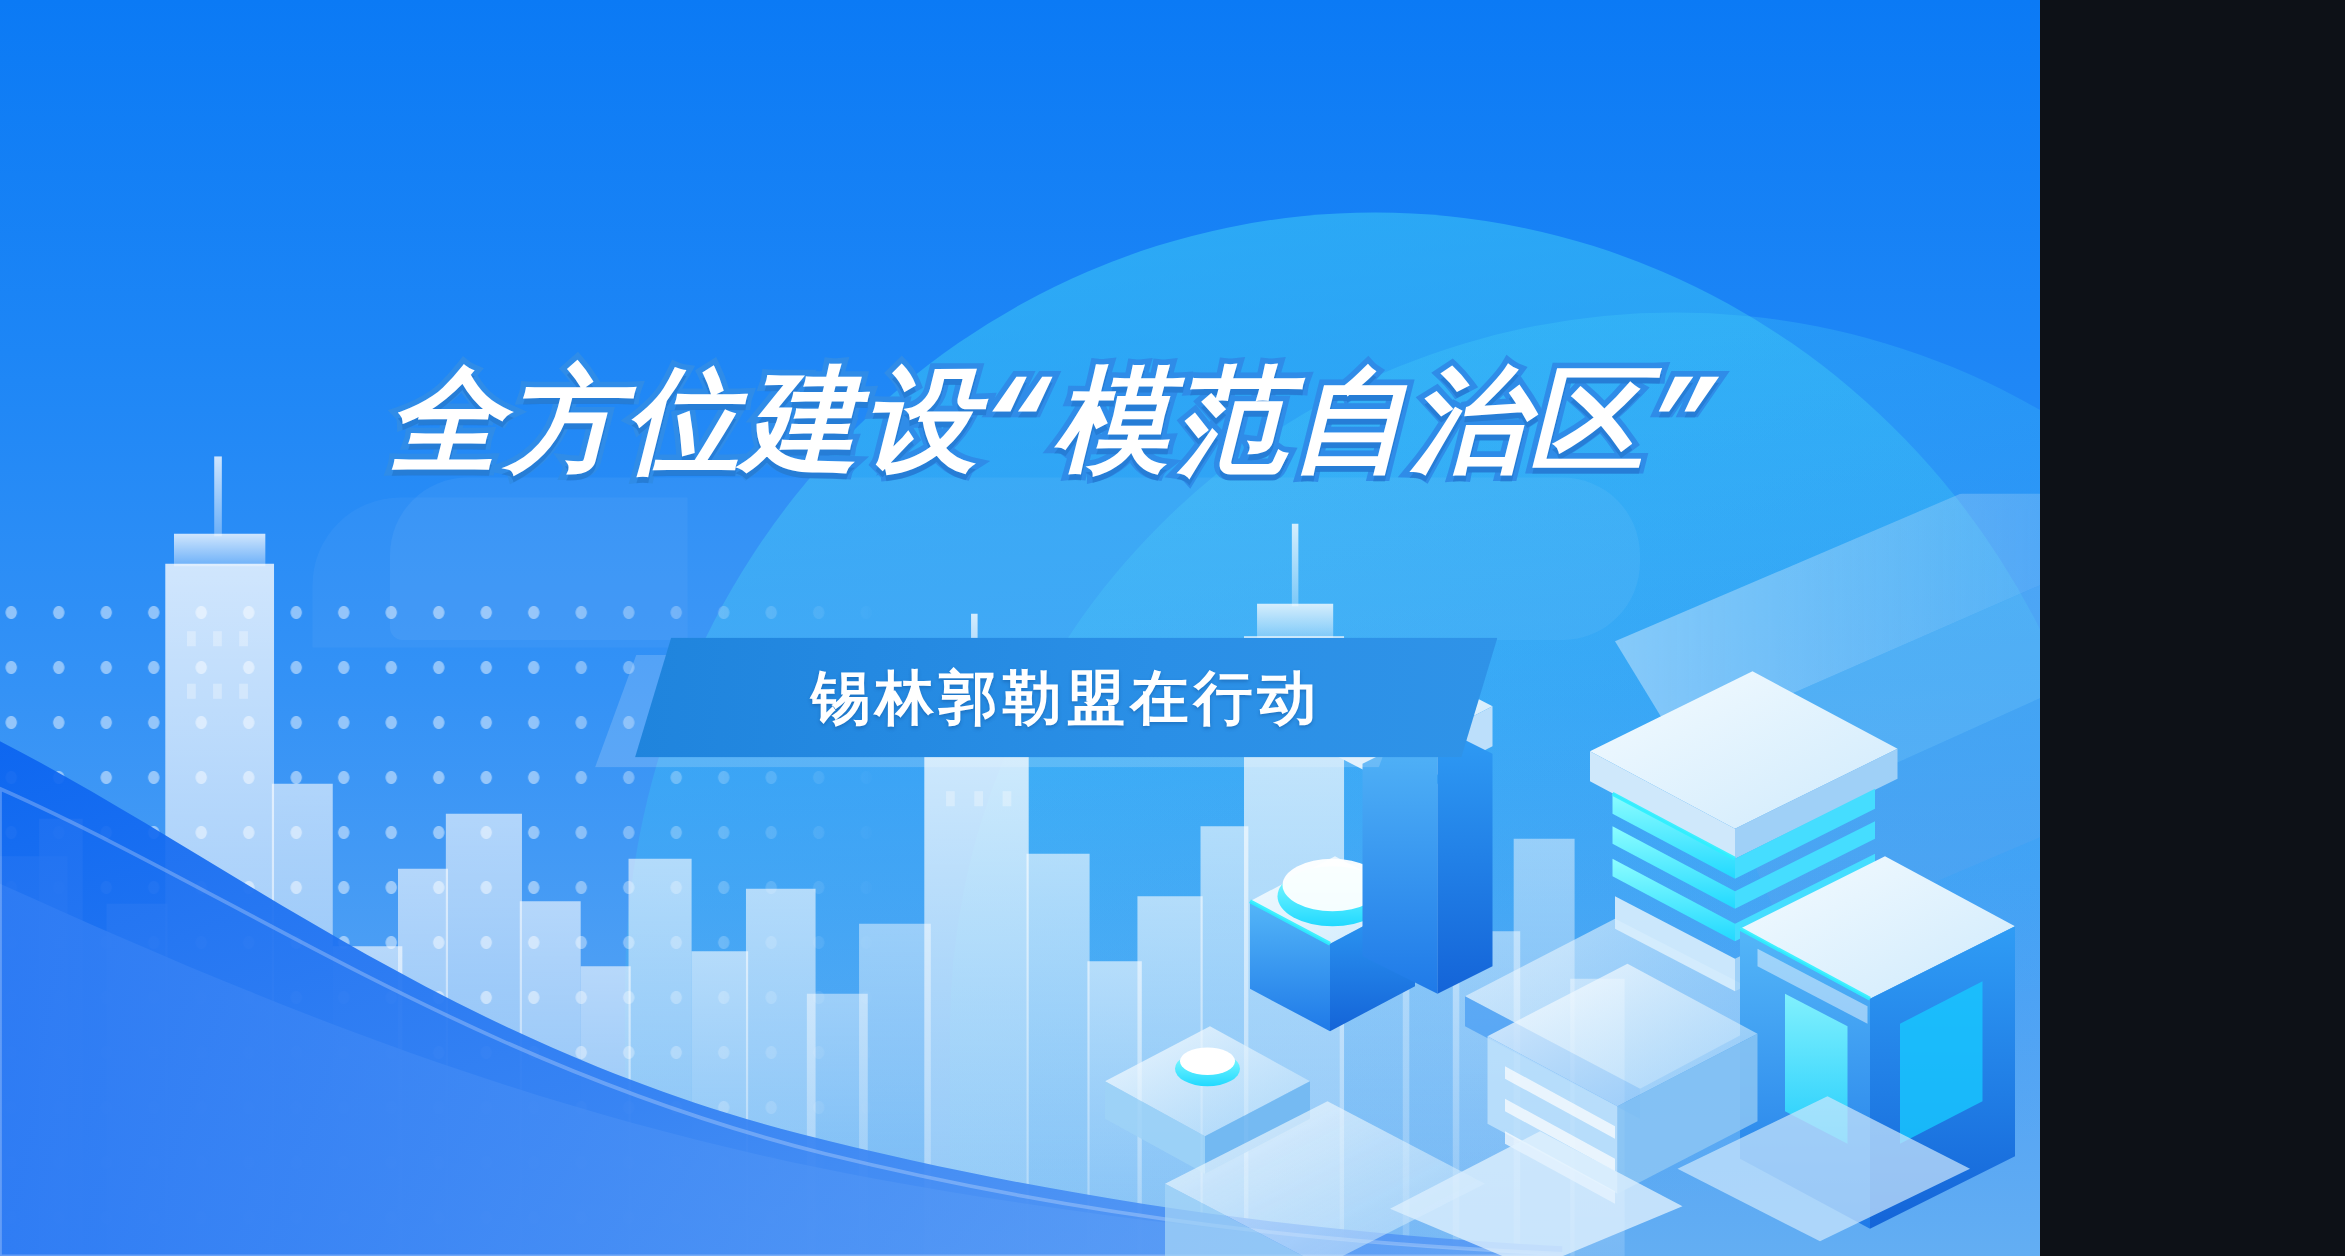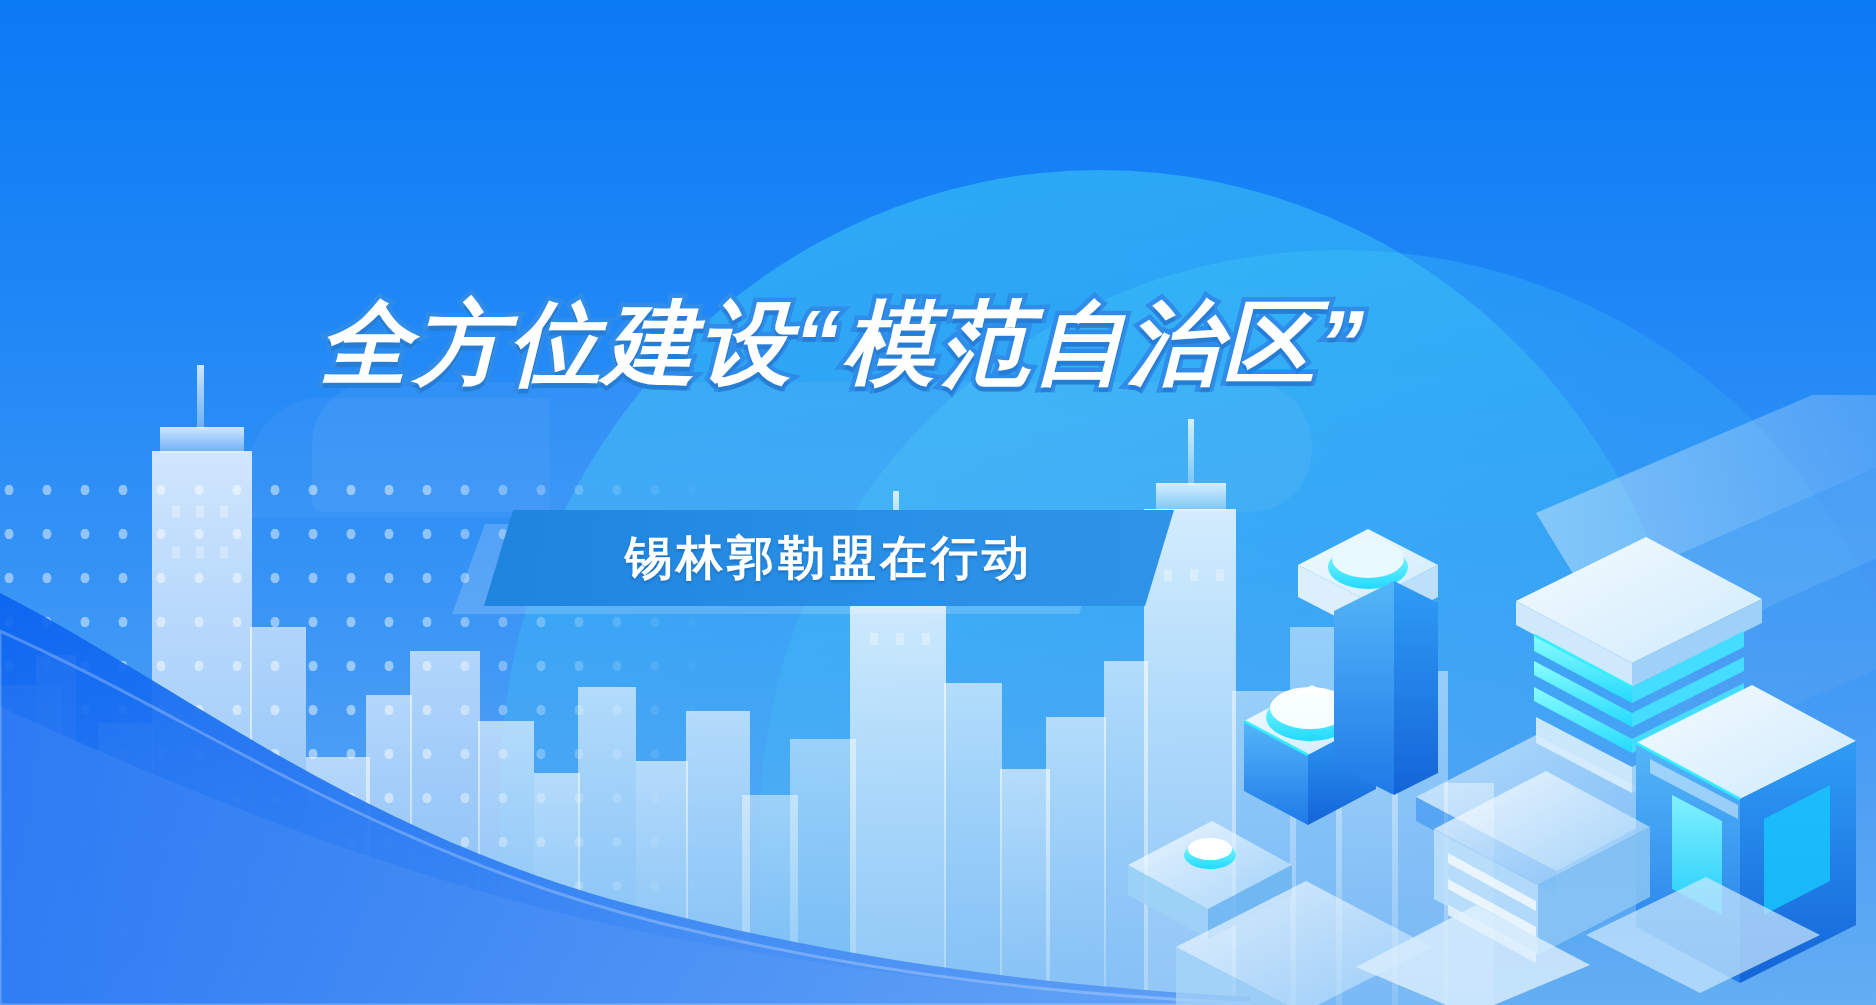--- a/index.html
+++ b/index.html
@@ -1,21 +1,21 @@
 <!DOCTYPE html>
 <html><head>
 <meta charset="utf-8">
 <style>
   html,body{margin:0;padding:0;background:#0d1117;}
   *{box-sizing:border-box;}
   #banner{
     position:relative;
-    width:1876px;height:1005px;
+    width:1632px;height:1005px;
     overflow:hidden;
-    font-family:Liberation Sans, sans-serif;
+    font-family:Liberation Mono, monospace;
     background:linear-gradient(180deg,#0b7af5 0%,#1d86f6 28%,#3492f6 55%,#4fa0f4 80%,#63aef3 100%);
   }
 
   
   .dome{
     position:absolute;
     left:500px;top:170px;
     width:1200px;height:1000px;
     border-radius:50% 50% 0 0 / 62% 62% 0 0;
     background:linear-gradient(170deg,rgba(60,200,245,.62) 0%,rgba(60,195,245,.30) 42%,rgba(60,195,245,0) 78%);
@@ -78,21 +78,21 @@
     font-style:italic;
     letter-spacing:3px;
     color:#ffffff;
     -webkit-text-stroke:9px #2f8ce8;
     paint-order:stroke fill;
     text-shadow:0 5px 0 rgba(24,96,180,.35);
     white-space:nowrap;
   }
 
   
-  .sub-wrap{position:absolute;left:452px;top:510px;width:720px;height:120px;}
+  .sub-wrap{position:absolute;left:476px;top:510px;width:720px;height:120px;}
   .sub-shadow{
     position:absolute;left:0;top:14px;width:660px;height:90px;
     background:rgba(255,255,255,.17);
     -webkit-clip-path:polygon(5% 0,100% 0,95% 100%,0 100%);
     clip-path:polygon(5% 0,100% 0,95% 100%,0 100%);
   }
   .sub-bar{
     position:absolute;left:32px;top:0;width:690px;height:96px;
     background:linear-gradient(95deg,#1f84dd 0%,#2a8fe6 60%,#2f93e8 100%);
     -webkit-clip-path:polygon(4.2% 0,100% 0,95.8% 100%,0 100%);

